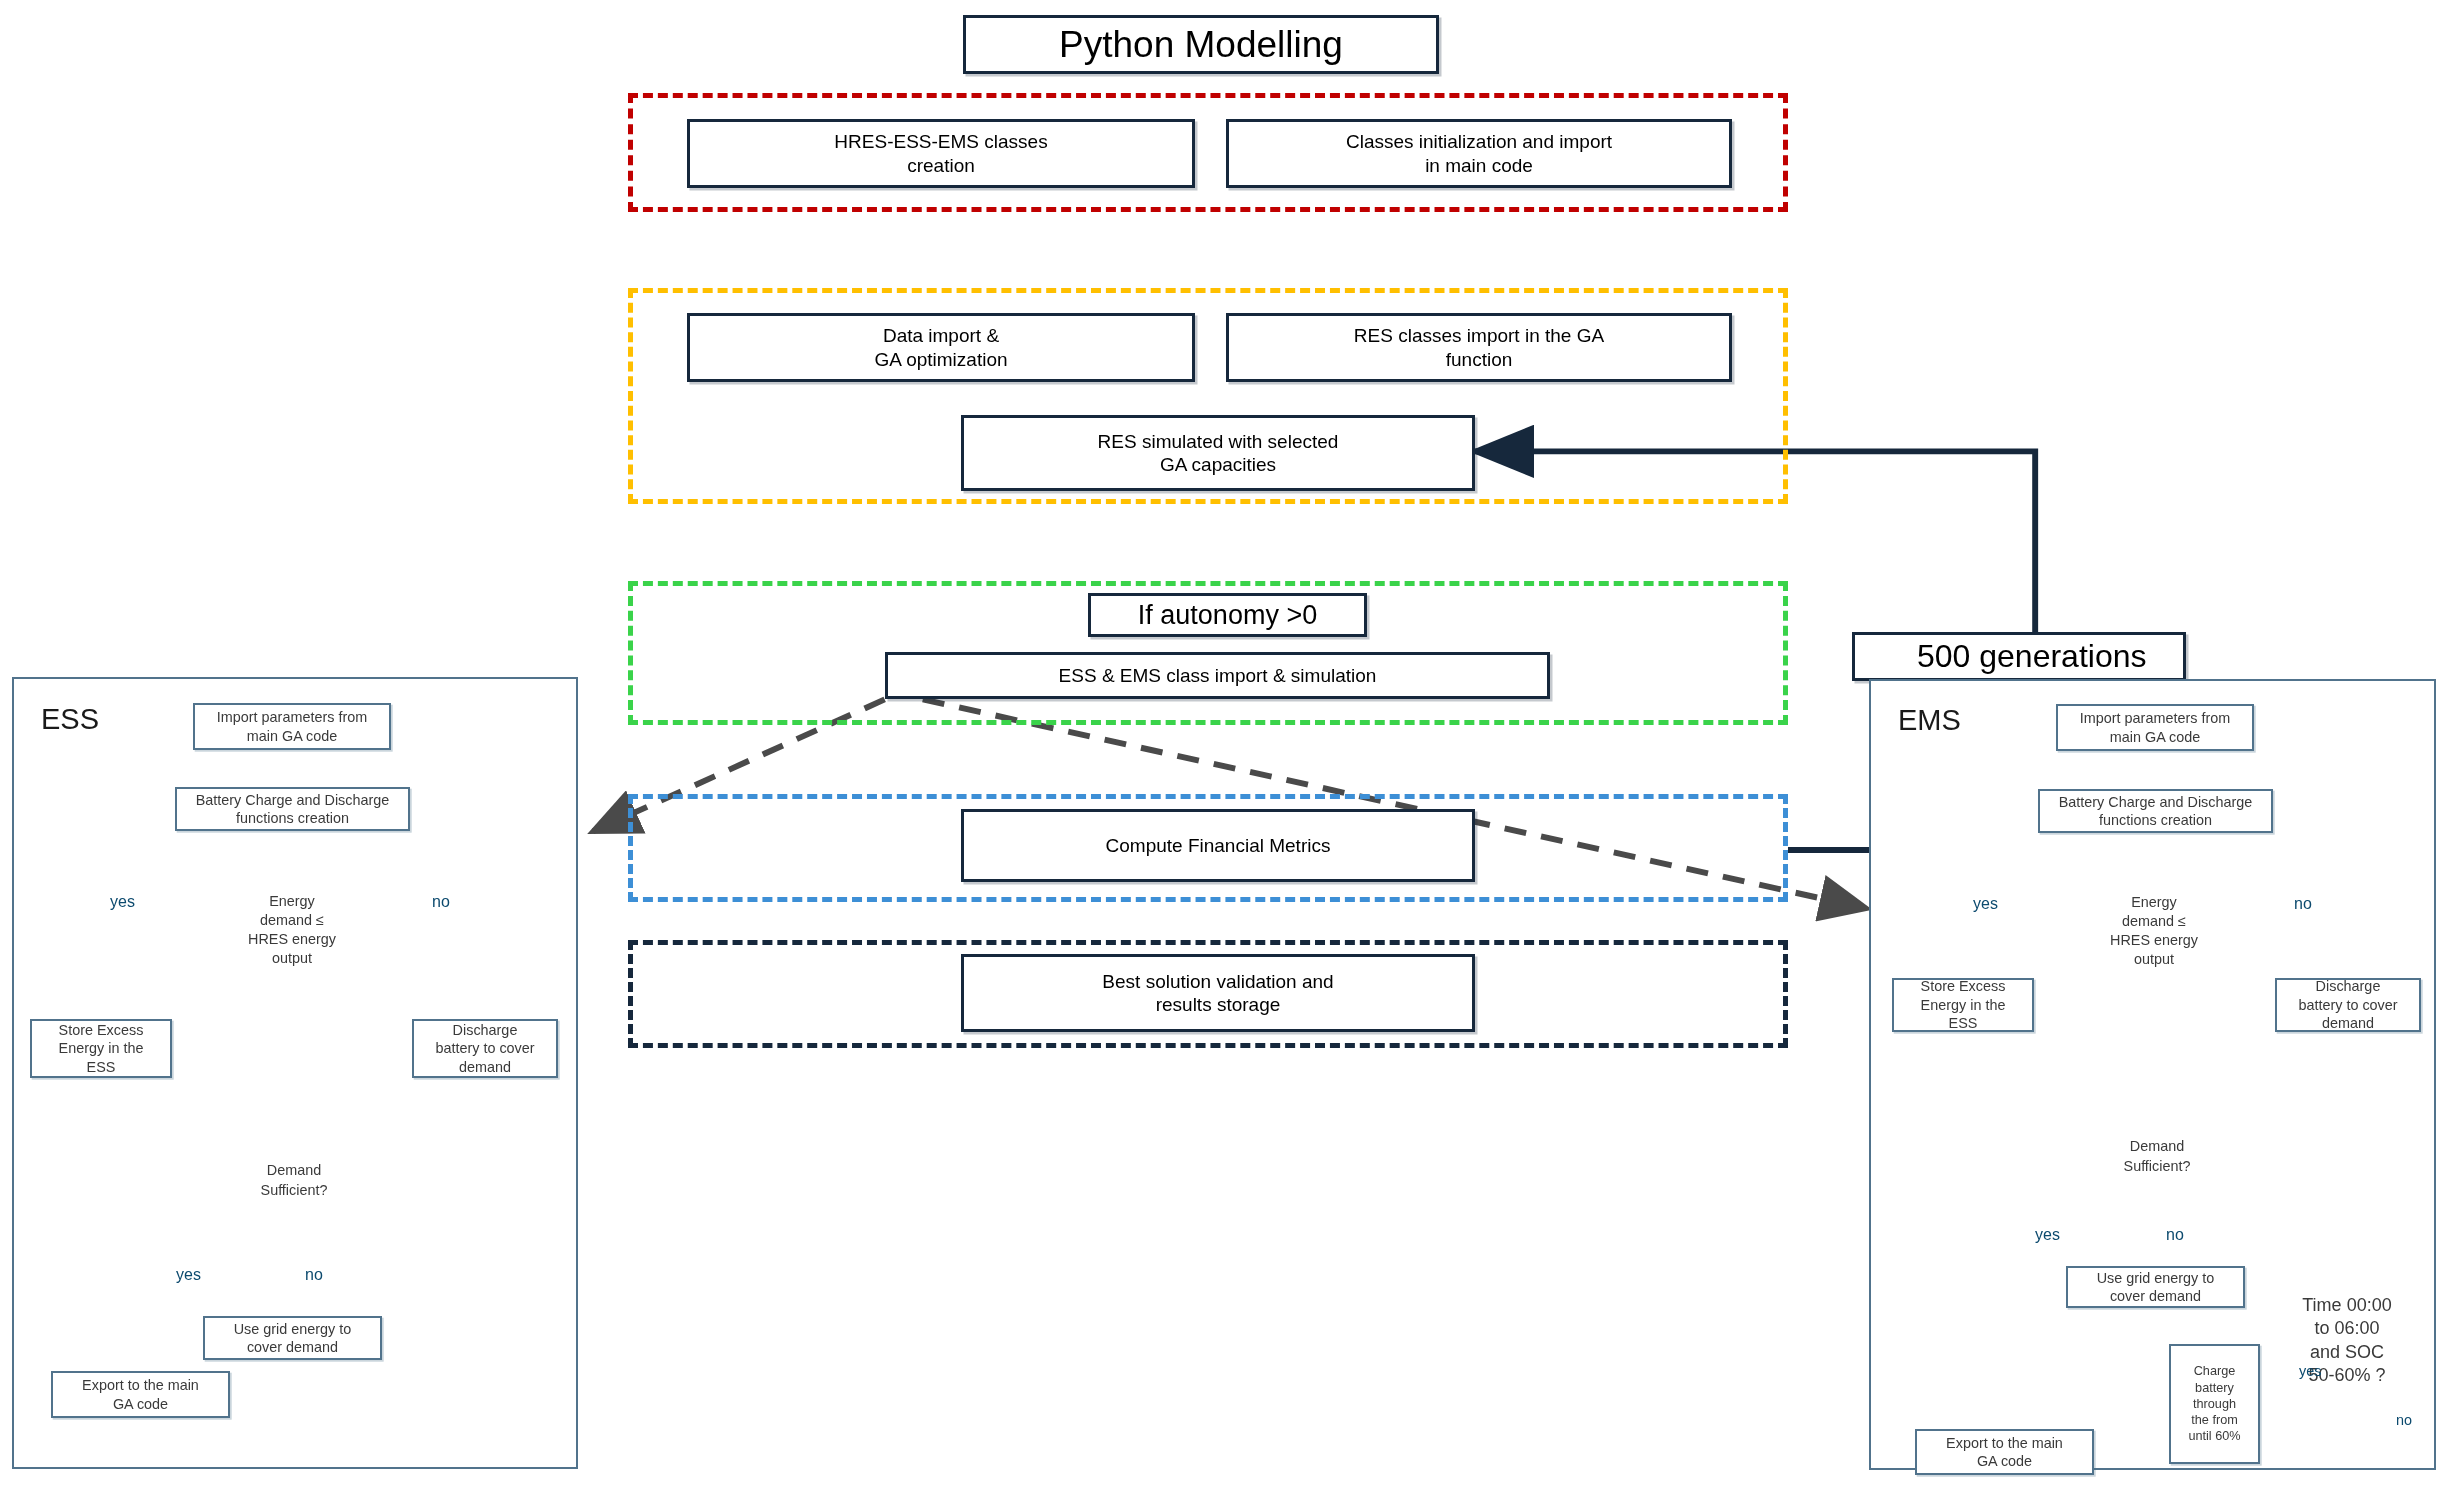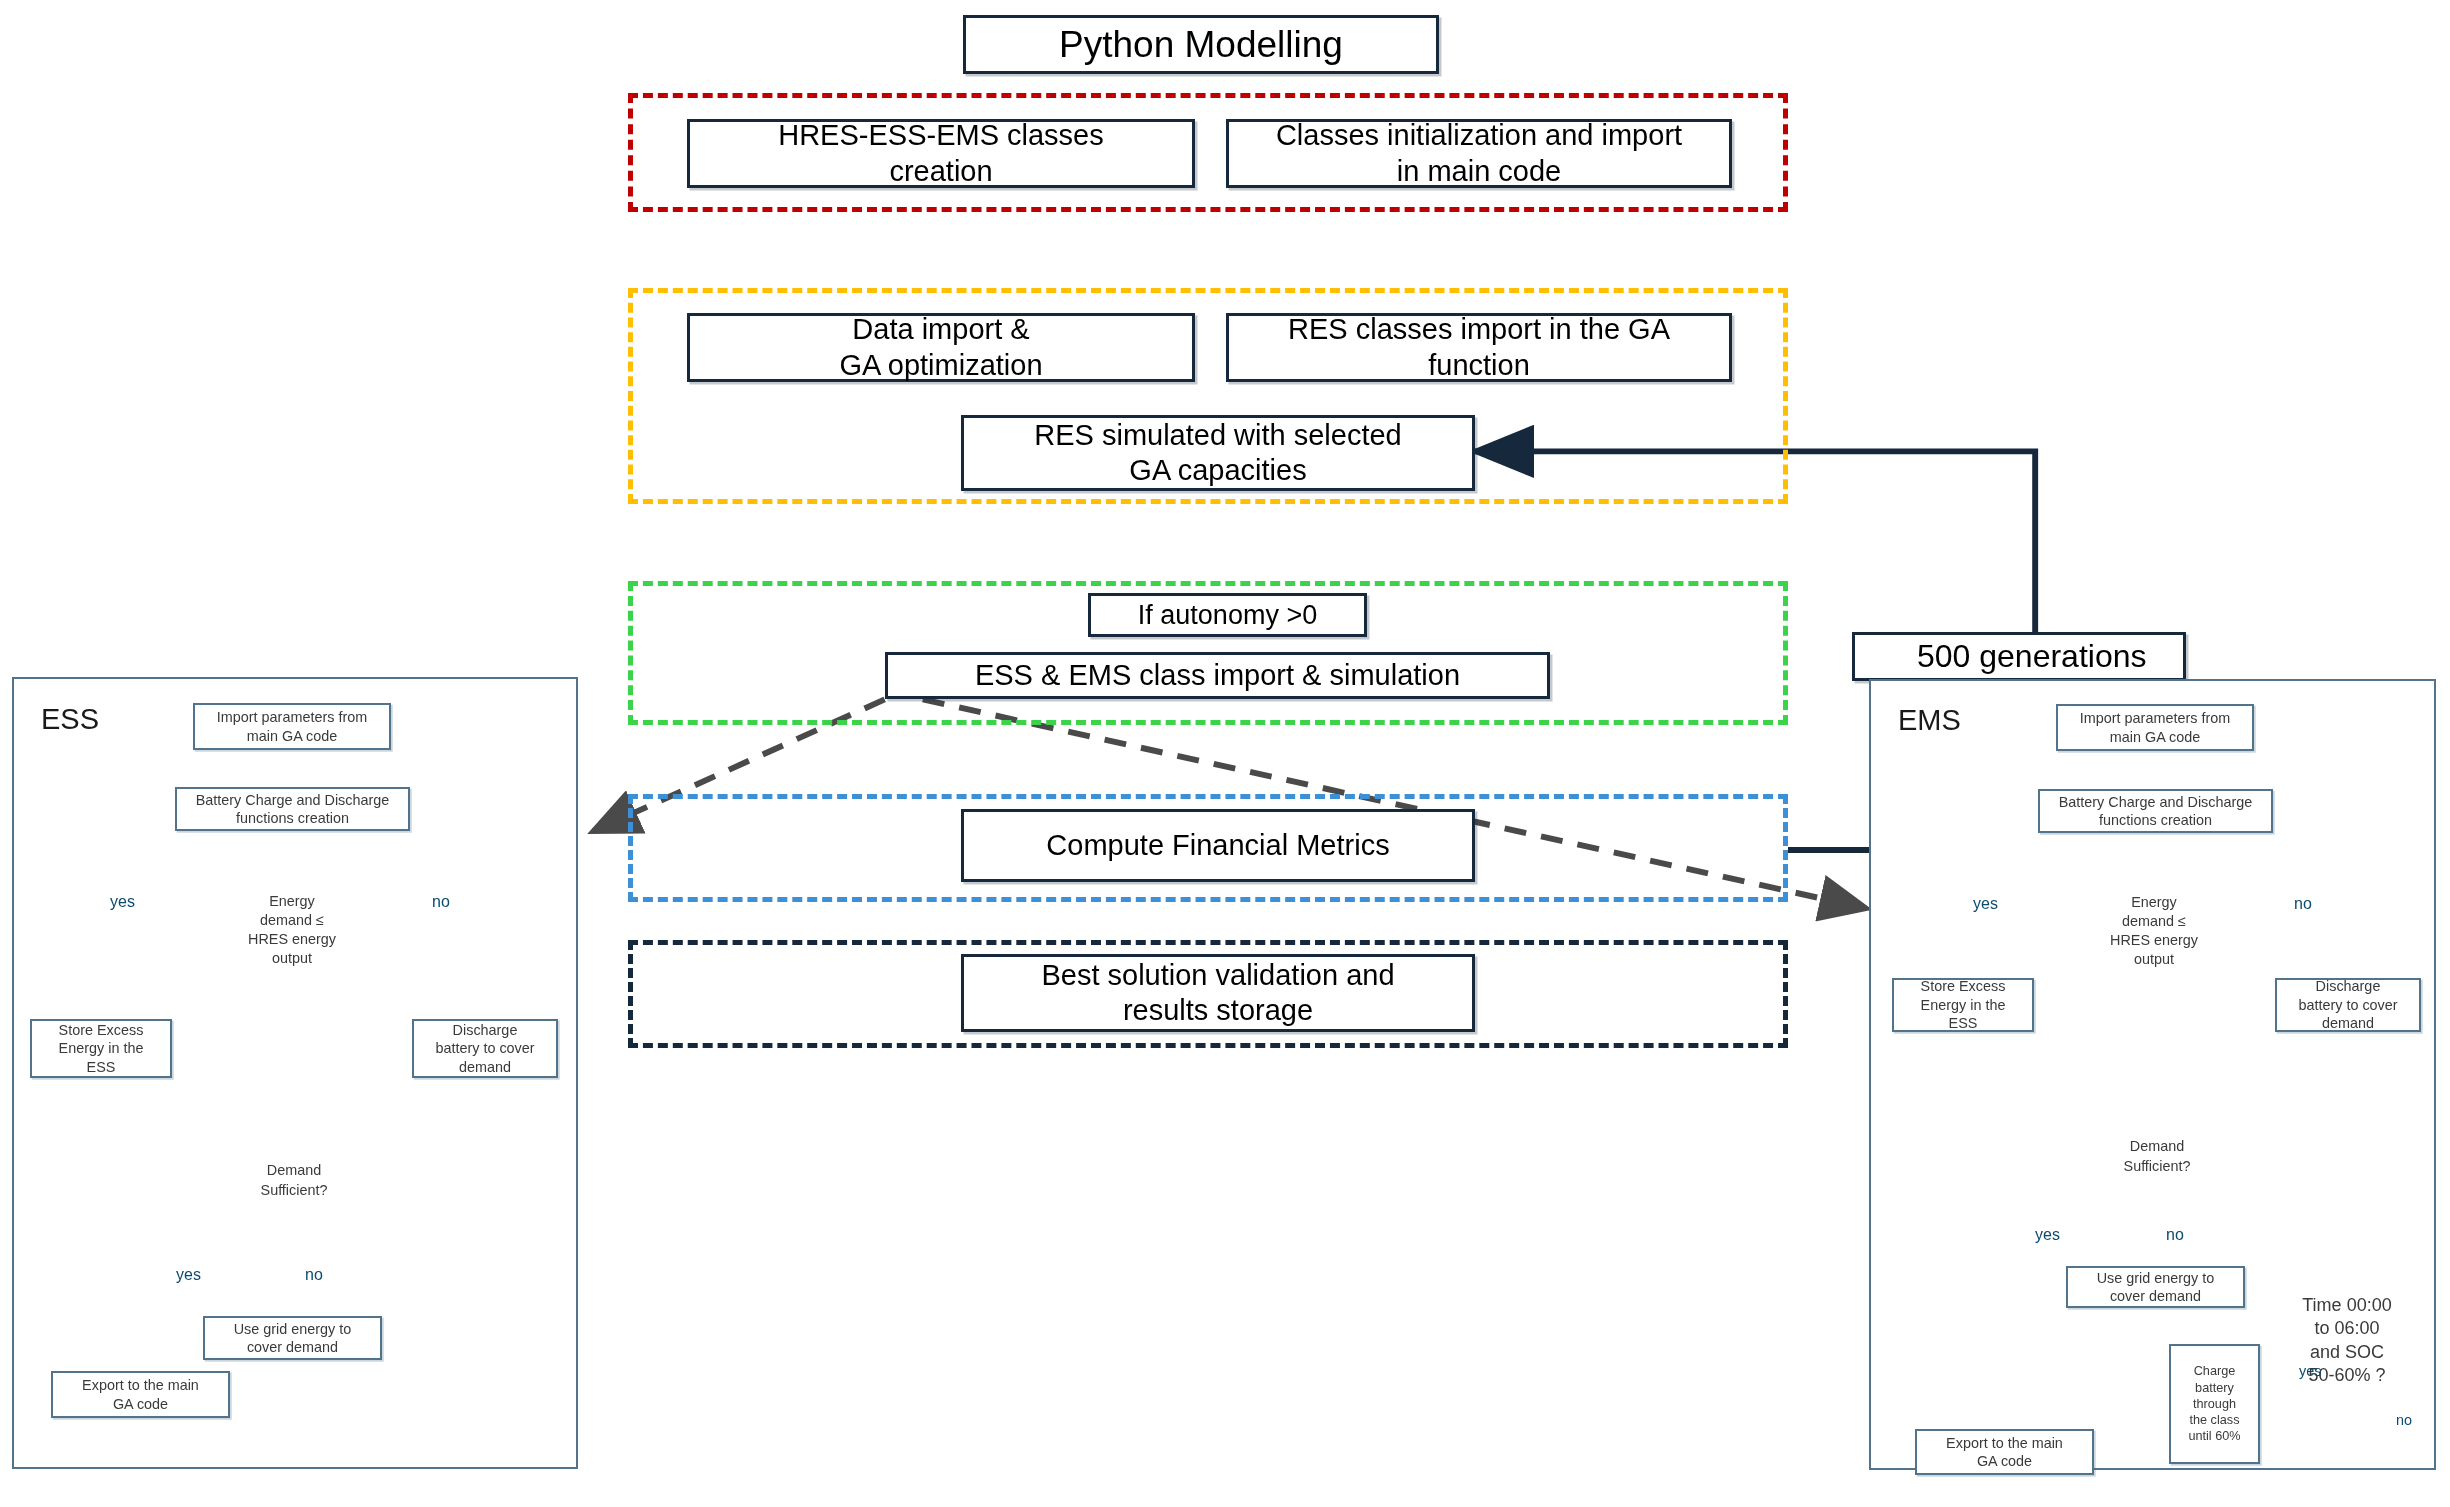--- a/index.html
+++ b/index.html
@@ -5,21 +5,21 @@
   html,body{margin:0;padding:0;background:#ffffff;}
   body{font-family:"Liberation Sans", sans-serif;}
   #stage{position:relative;width:2450px;height:1508px;background:#fff;overflow:hidden;}
 
   
   .pbox{
     position:absolute;box-sizing:border-box;
     border:3.4px solid #16283c;background:#ffffff;
     display:flex;align-items:center;justify-content:center;
     text-align:center;color:#000;
-    font-size:29px;line-height:1.22;
+    font-size:19px;line-height:1.22;
     box-shadow:2.5px 2.5px 0 rgba(22,40,60,.25);
     padding:1.7px 8.5px;
   }
   .pbox.title{font-size:37px;border-width:3.4px;}
   .pbox.small{font-size:27px;}
 
   
   .group{position:absolute;box-sizing:border-box;background:transparent;}
   .g-red{border:5.1px dashed #c00000;}
   .g-orange{border:5.1px dashed #ffbf00;}
@@ -341,21 +341,21 @@
     </div>
   </div>
   <div class="edgelabel" style="left:2299px;top:1363px;font-size:14.4px;">yes</div>
   <div class="edgelabel" style="left:2396px;top:1412px;font-size:14.4px;">no</div>
 
   <div class="node tiny" style="left:2169px;top:1344px;width:91px;height:120px;">
     <div>
       <div>Charge</div>
       <div>battery</div>
       <div>through</div>
-      <div>the class</div>
+      <div>the from</div>
       <div>until 60%</div>
     </div>
   </div>
 
   <div class="node" style="left:1915px;top:1429px;width:179px;height:46px;">
     <div>
       <div>Export to the main</div>
       <div>GA code</div>
     </div>
   </div>

